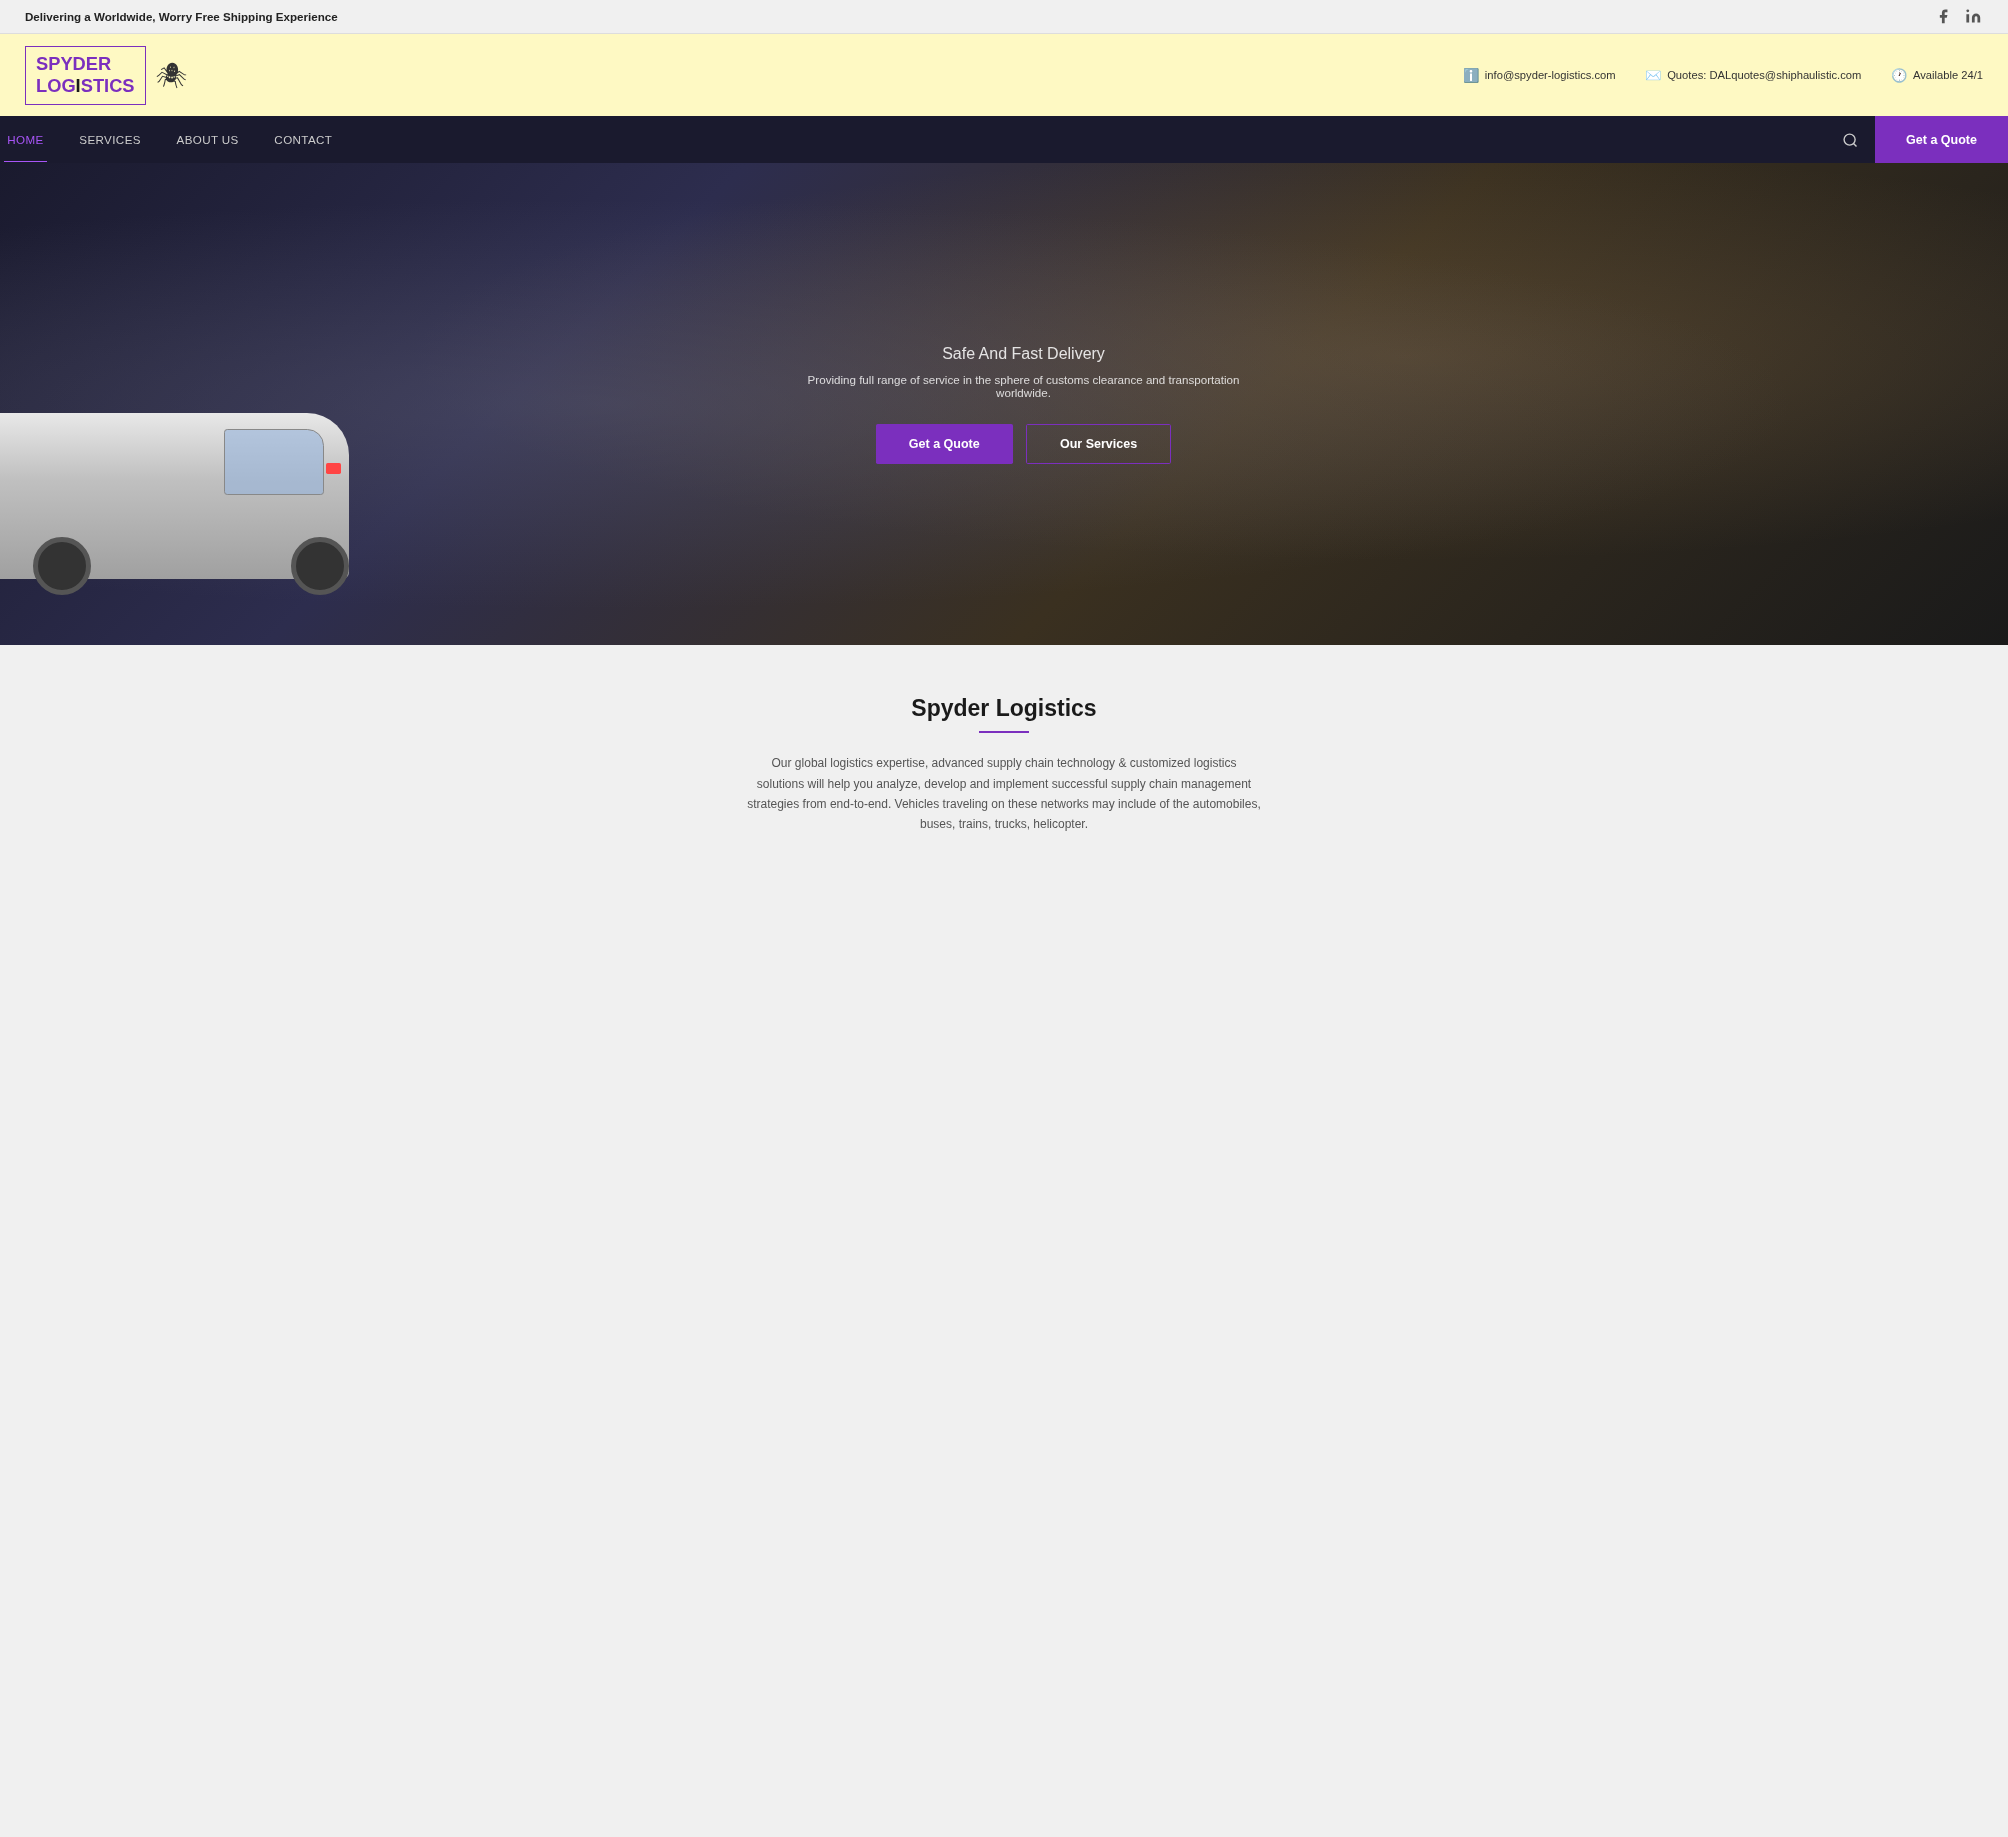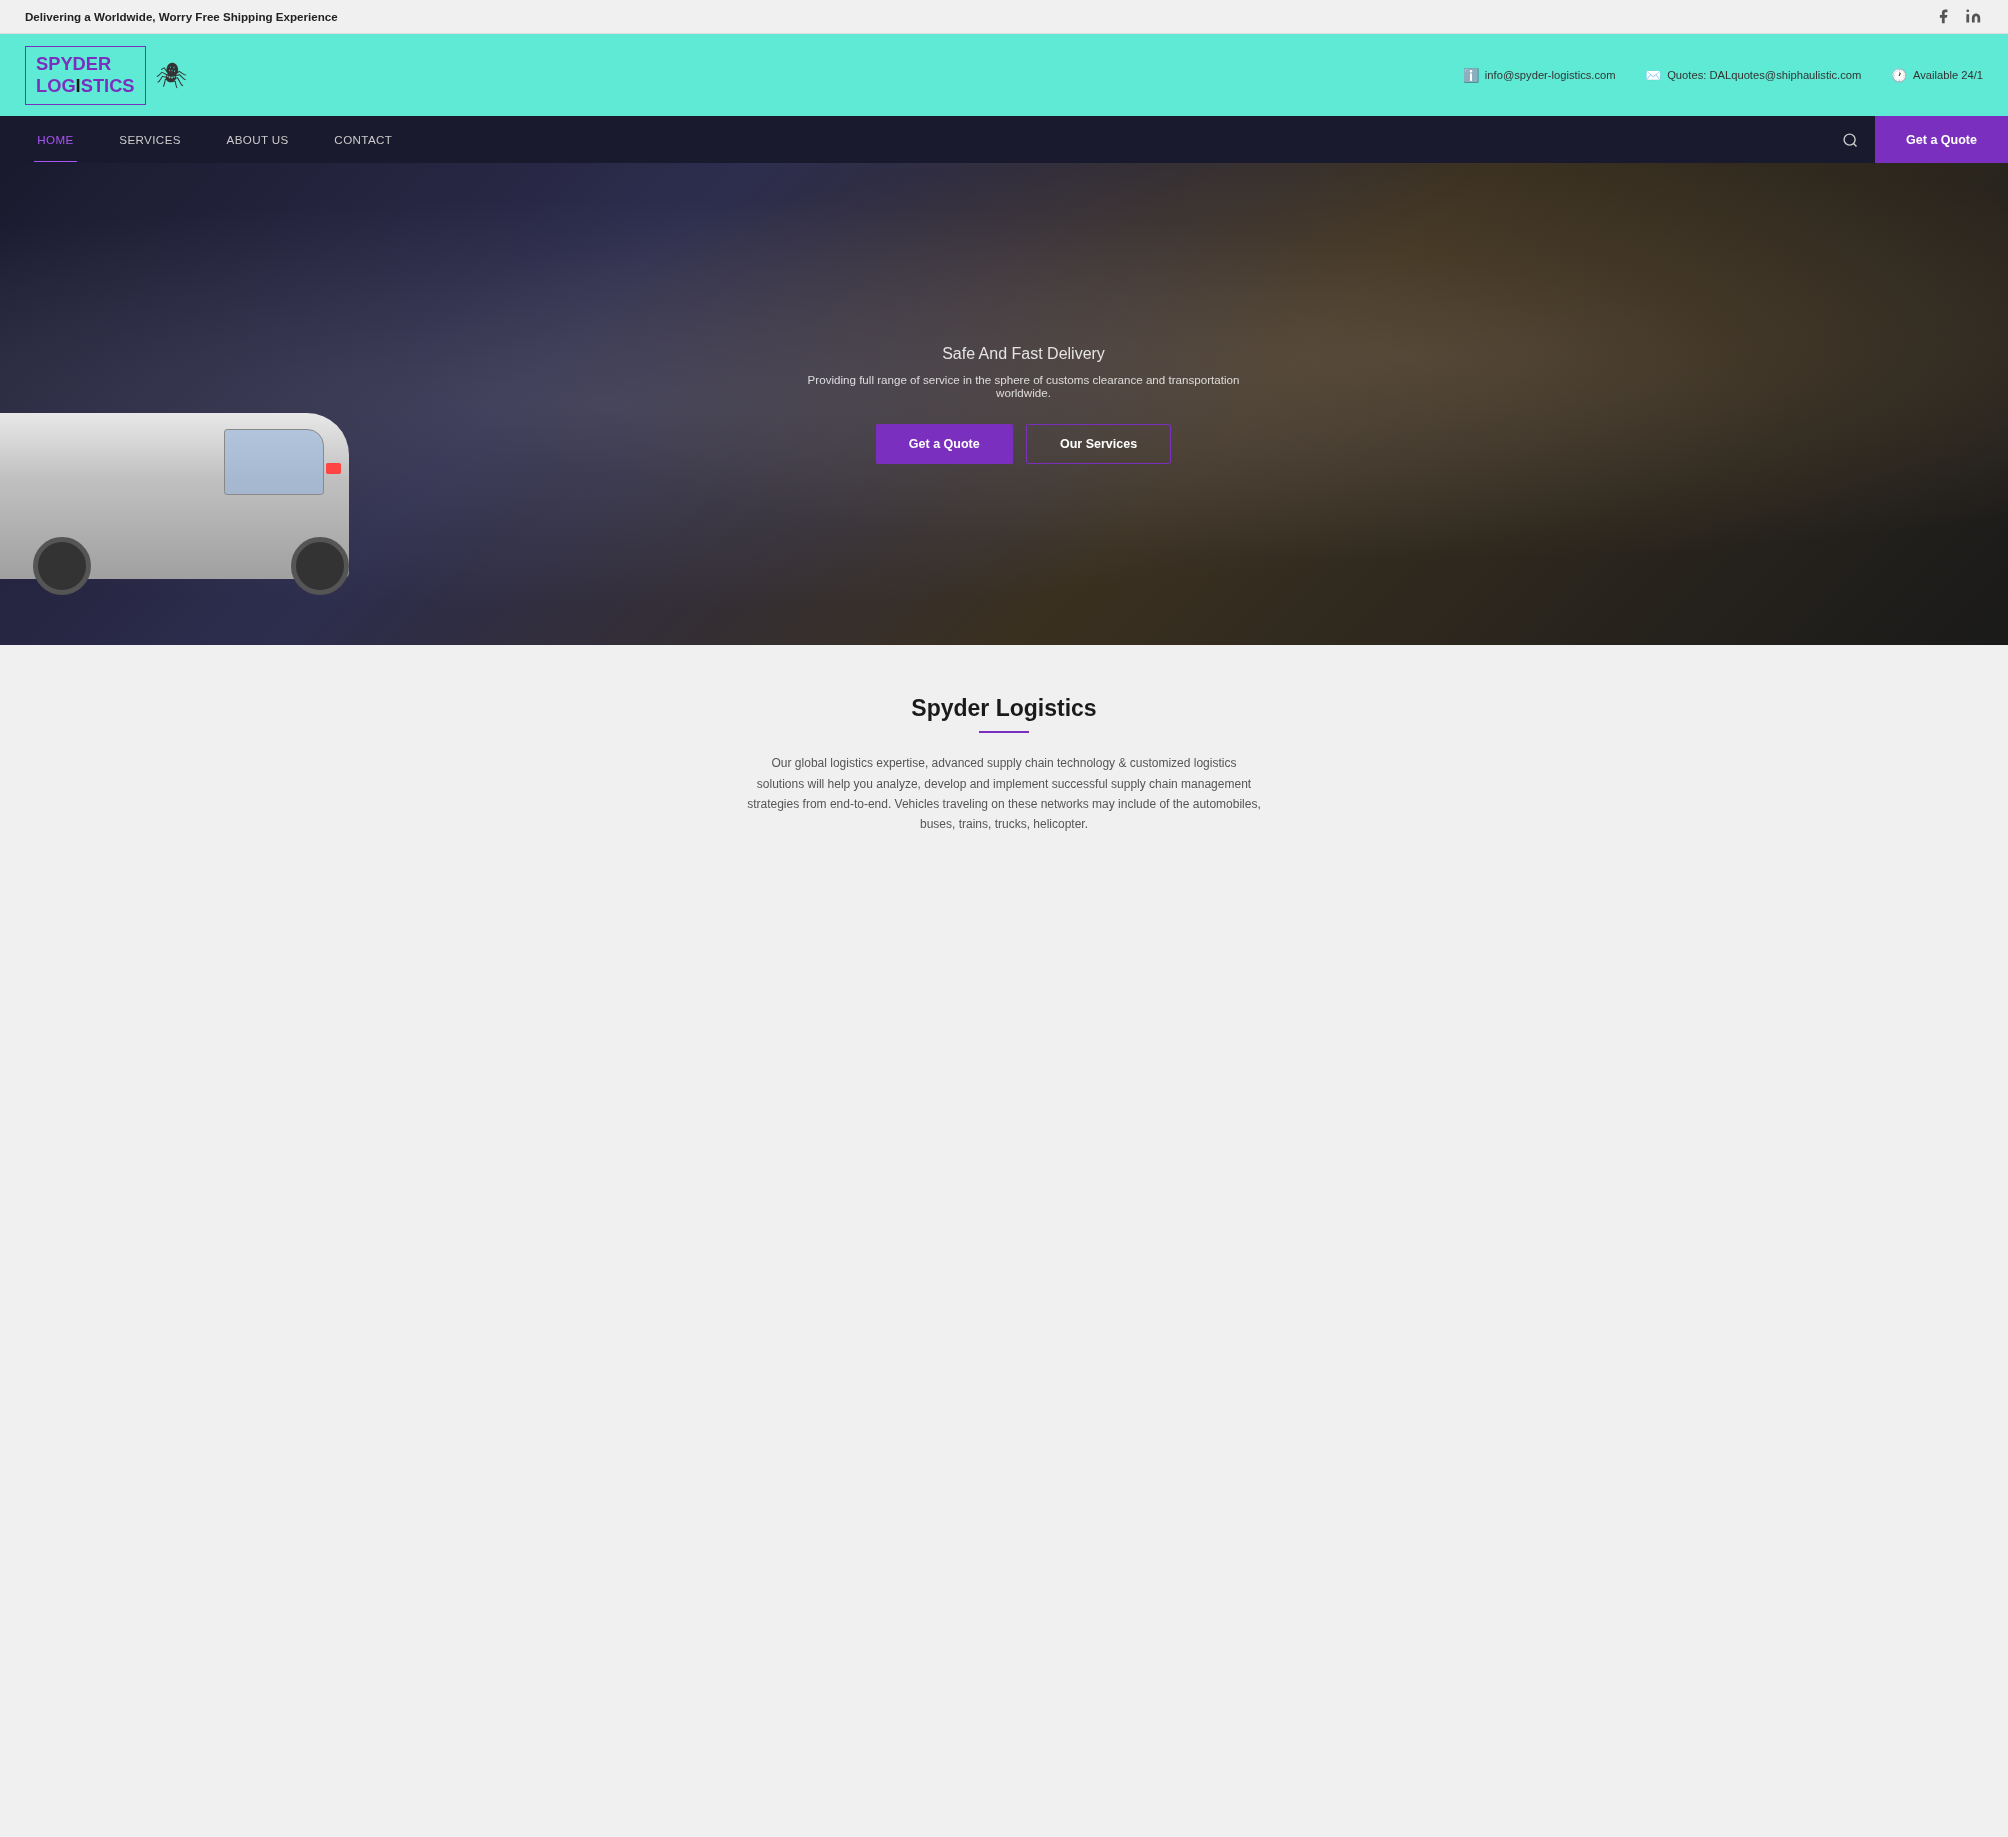--- a/index.html
+++ b/index.html
@@ -30,21 +30,21 @@
       display: inline-flex;
       align-items: center;
       justify-content: center;
       color: #555;
       font-size: 13.3px;
       cursor: pointer;
     }
 
     
     .header {
-      background: #5eead4;
+      background: #fef9c3;
       display: flex;
       align-items: center;
       justify-content: space-between;
       padding: 11.6px 25px;
       gap: 32px;
     }
     .logo-wrap {
       display: flex;
       align-items: center;
       gap: 6.6px;
@@ -86,23 +86,23 @@
     
     .navbar {
       background: #1a1a2e;
       display: flex;
       align-items: stretch;
       min-height: 47px;
     }
     .nav-links {
       display: flex;
       align-items: center;
-      padding: 0 34px;
+      padding: 0 4px;
       flex: 1;
-      gap: 39px;
+      gap: 29px;
     }
     .nav-item {
       color: #ccc;
       font-size: 11.6px;
       font-weight: 500;
       cursor: pointer;
       padding: 15px 3.3px;
       text-decoration: none;
       letter-spacing: 0.4px;
       text-transform: uppercase;

